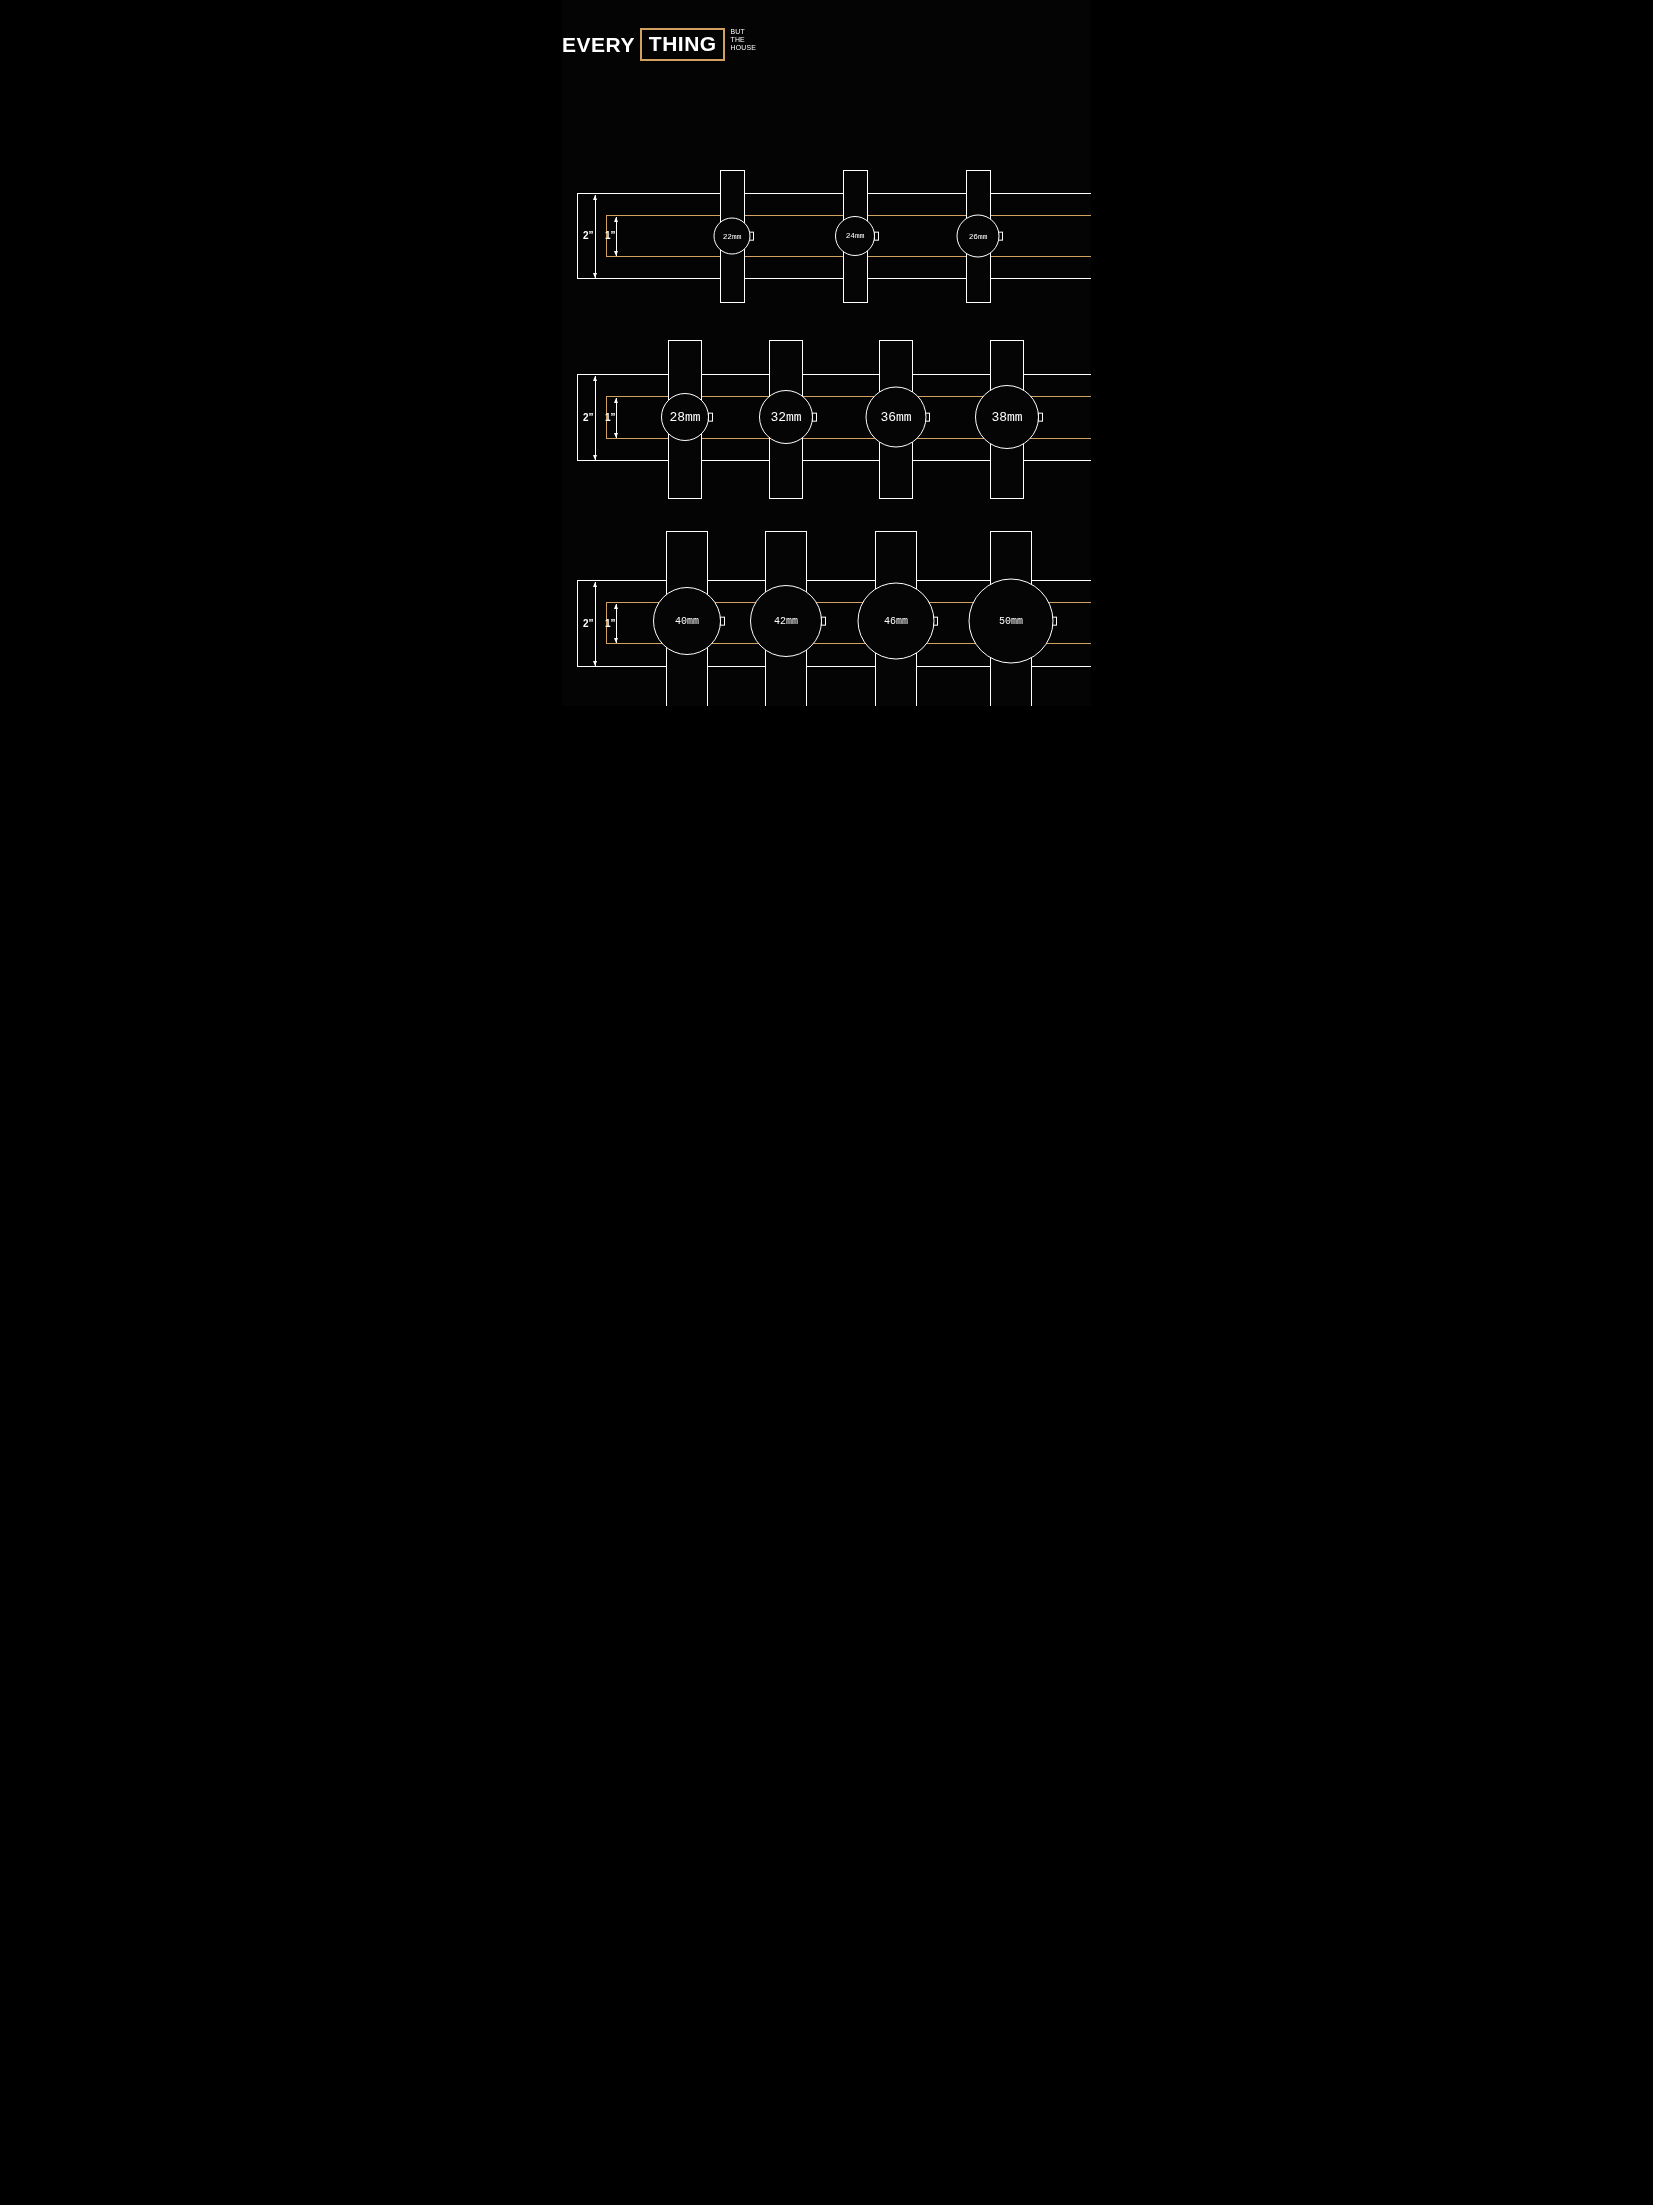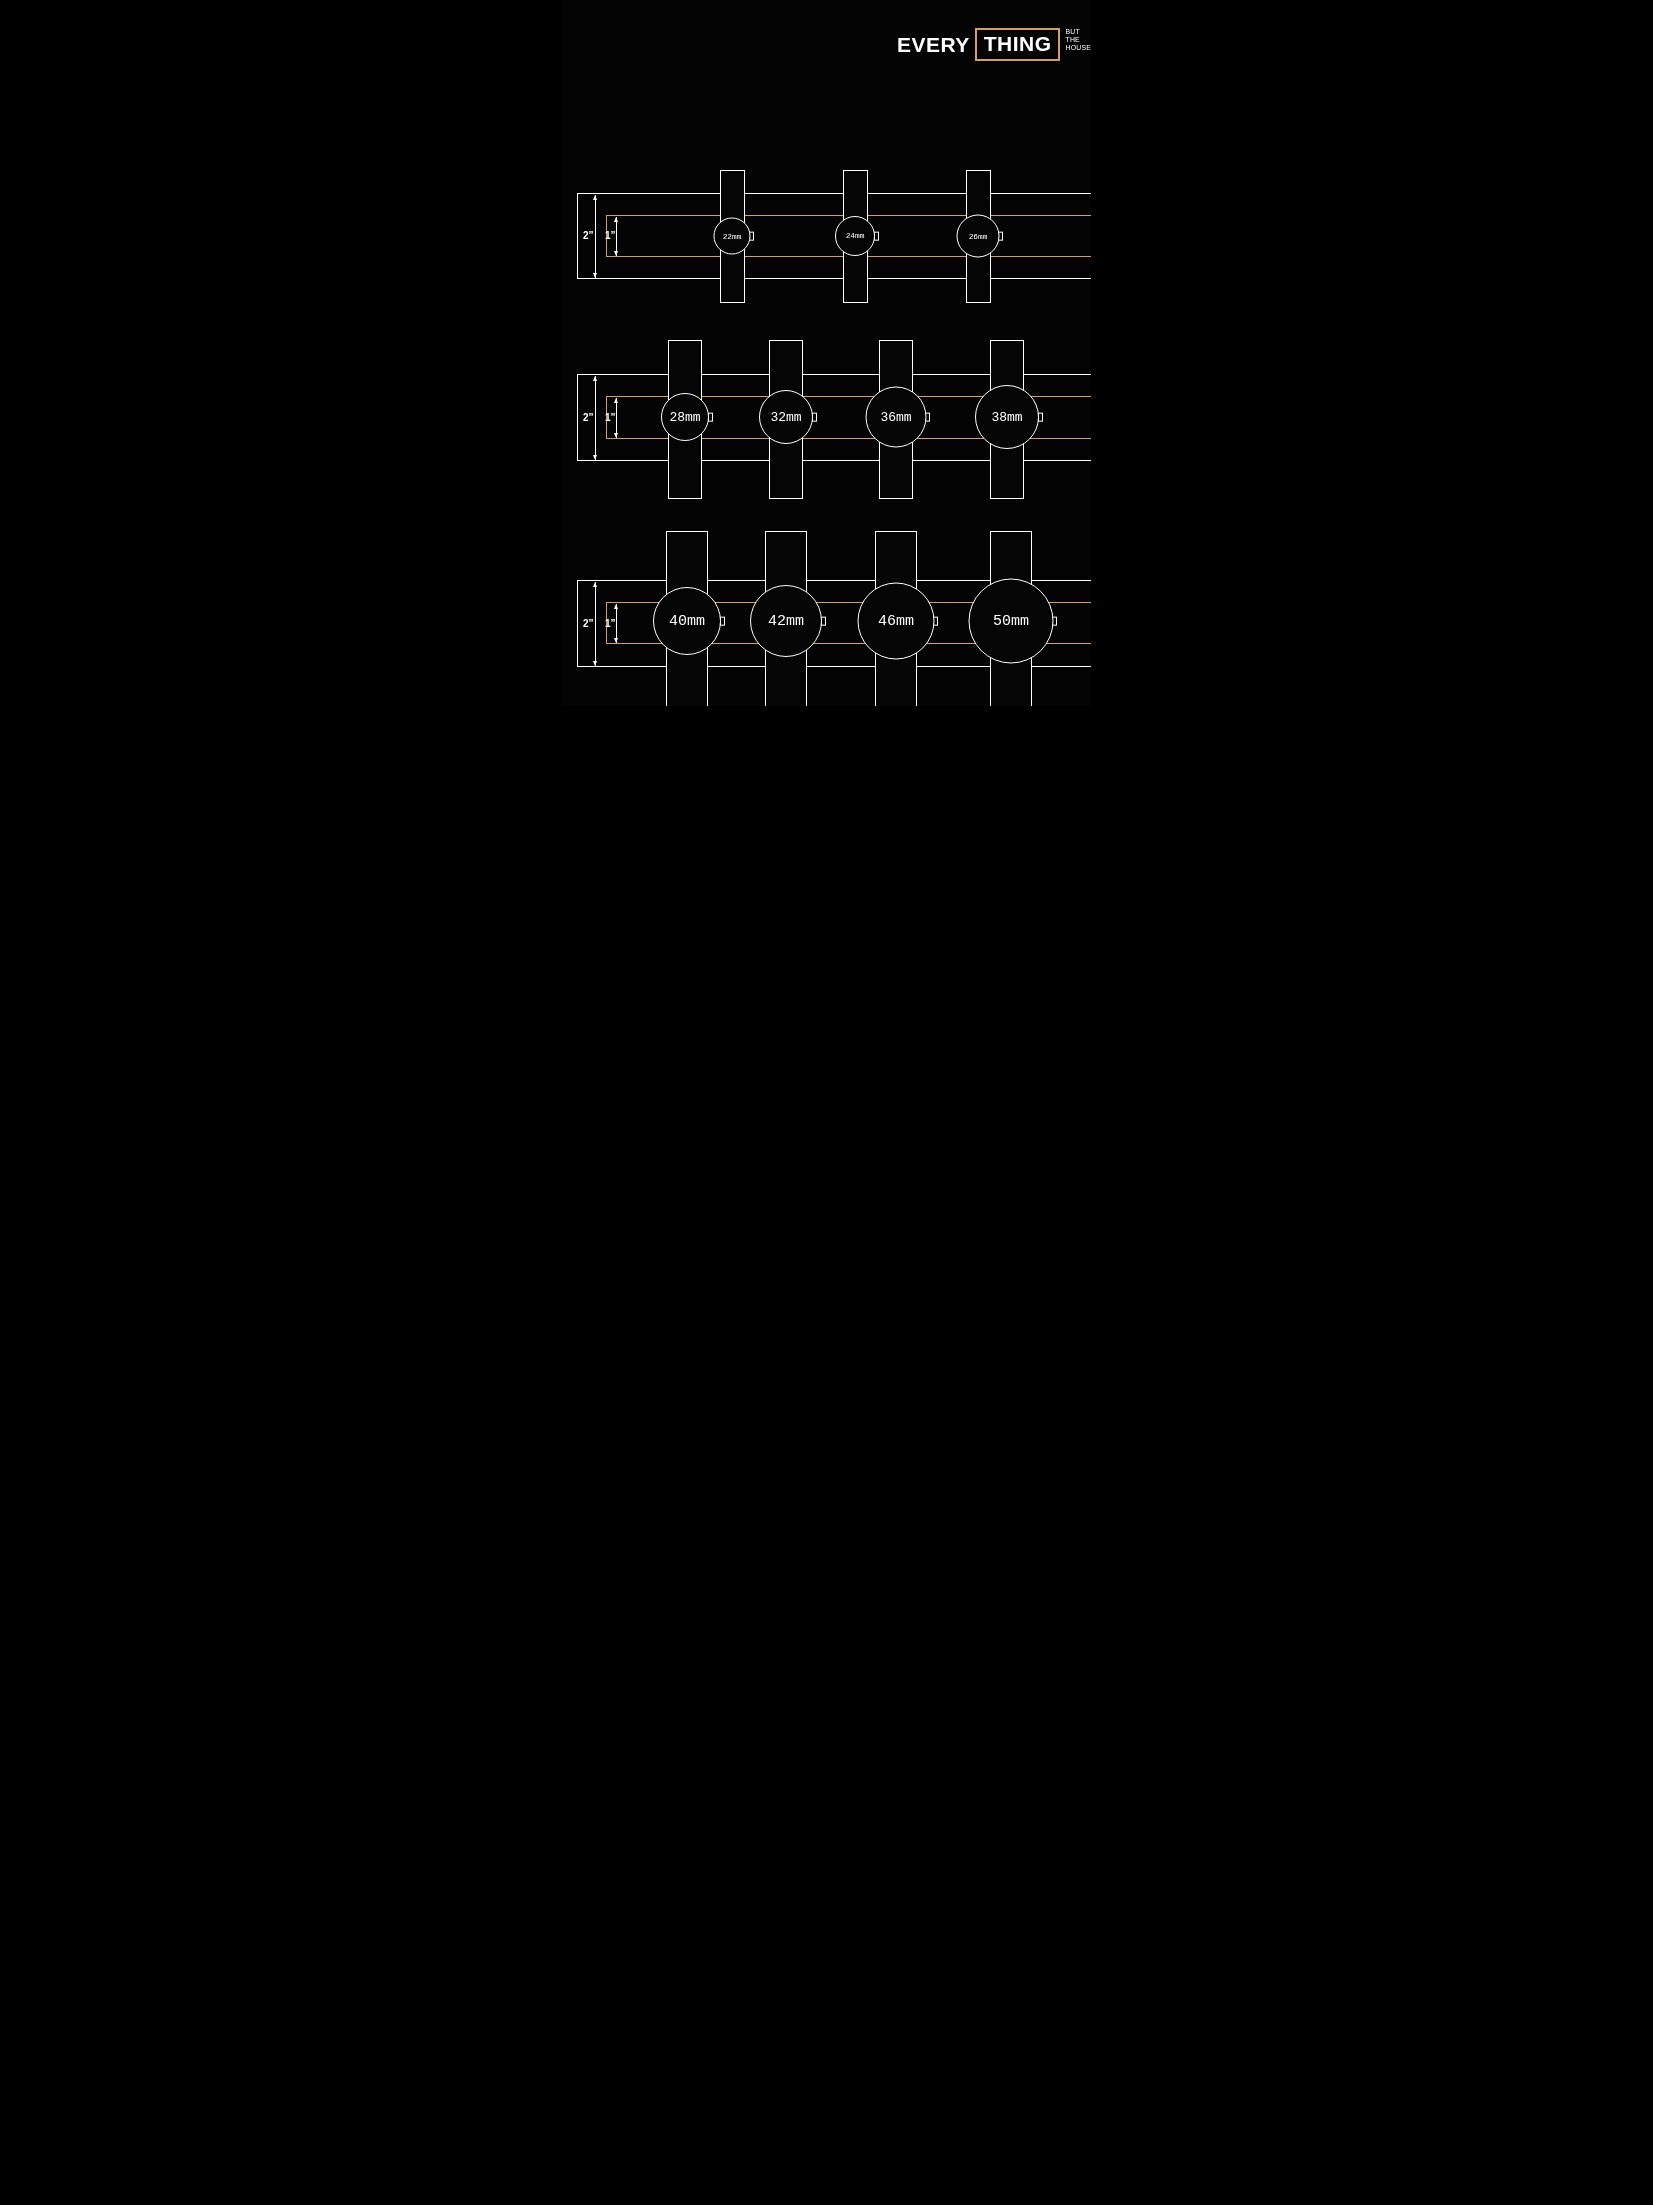--- a/index.html
+++ b/index.html
@@ -13,21 +13,21 @@
     background: #040404;
     overflow: hidden;
     margin: 0 auto;
   }
 
   
   .logo {
     position: absolute;
     top: 27.6px; left: 0; right: 0;
     display: flex;
-    justify-content: flex-end;
+    justify-content: flex-start;
     align-items: center;
     gap: 5.5px;
   }
   .logo-word {
     font-size: 21px;
     font-weight: bold;
     letter-spacing: 0.5px;
     line-height: 1;
   }
   .logo-box {
@@ -140,21 +140,21 @@
     left: calc(var(--d) / 2 - 1.4px);
     transform: translateY(-50%);
     width: 5px; height: 8.7px;
     background: #050505;
     border: 1.4px solid #fff;
     z-index: 1;
   }
   .face-label { color: #fff; white-space: nowrap; font-family: Liberation Mono, monospace; }
   .row1 .face-label { font-size: 7.8px; }
   .row2 .face-label { font-size: 13px; }
-  .row3 .face-label { font-size: 15px; }
+  .row3 .face-label { font-size: 10px; }
 
   .row1 .watch { --sw: 25px; --fy: 66px; }
   .row2 .watch { --sw: 34px; --fy: 77px; }
   .row3 .watch { --sw: 42px; --fy: 90px; }
 
   .w22 { left: 170px; --d: 37px;  }
   .w24 { left: 293px; --d: 40px;  }
   .w26 { left: 416px; --d: 43px;  }
 
   .w28 { left: 123px; --d: 48px; }

